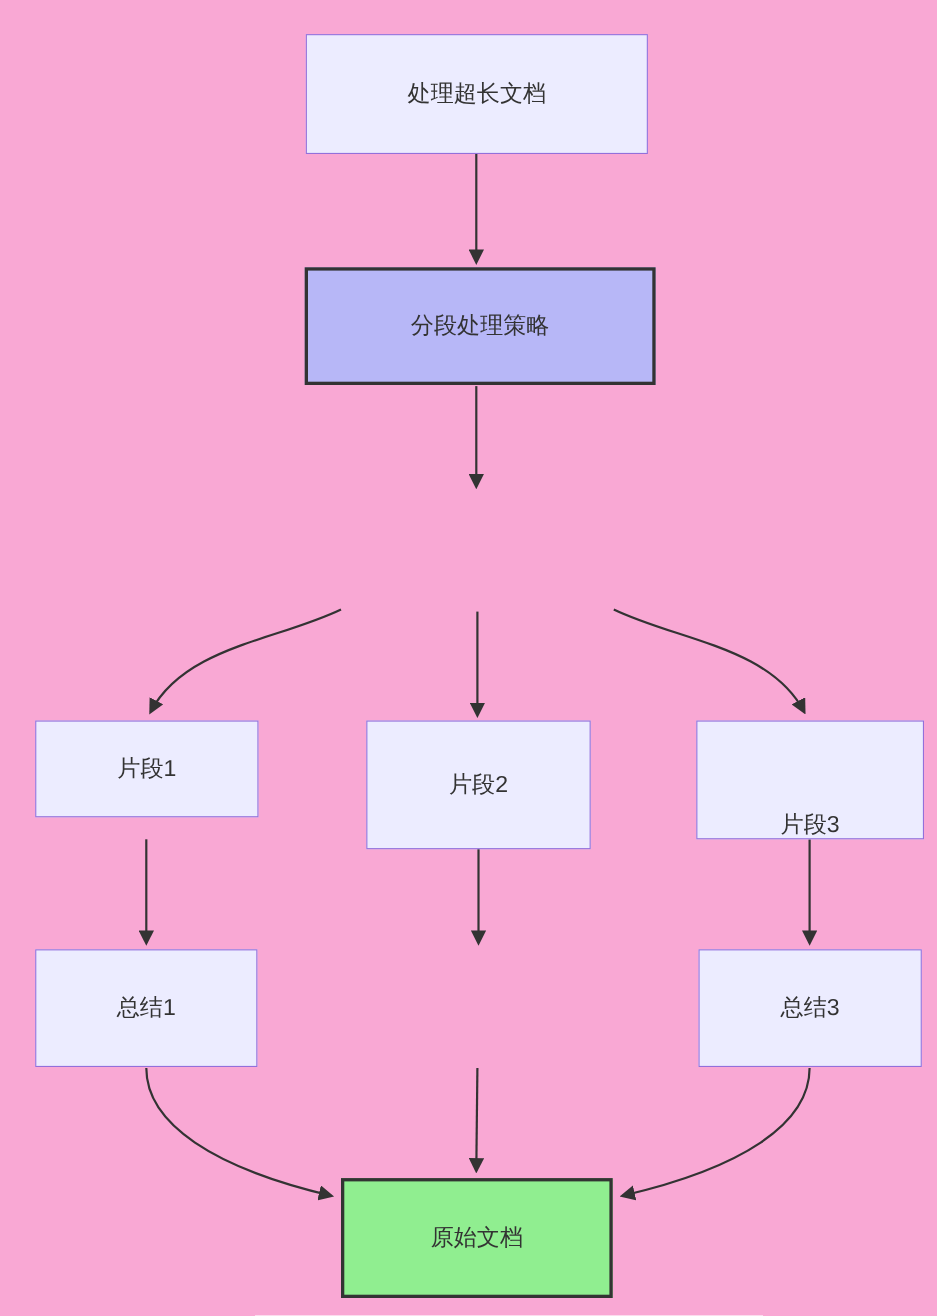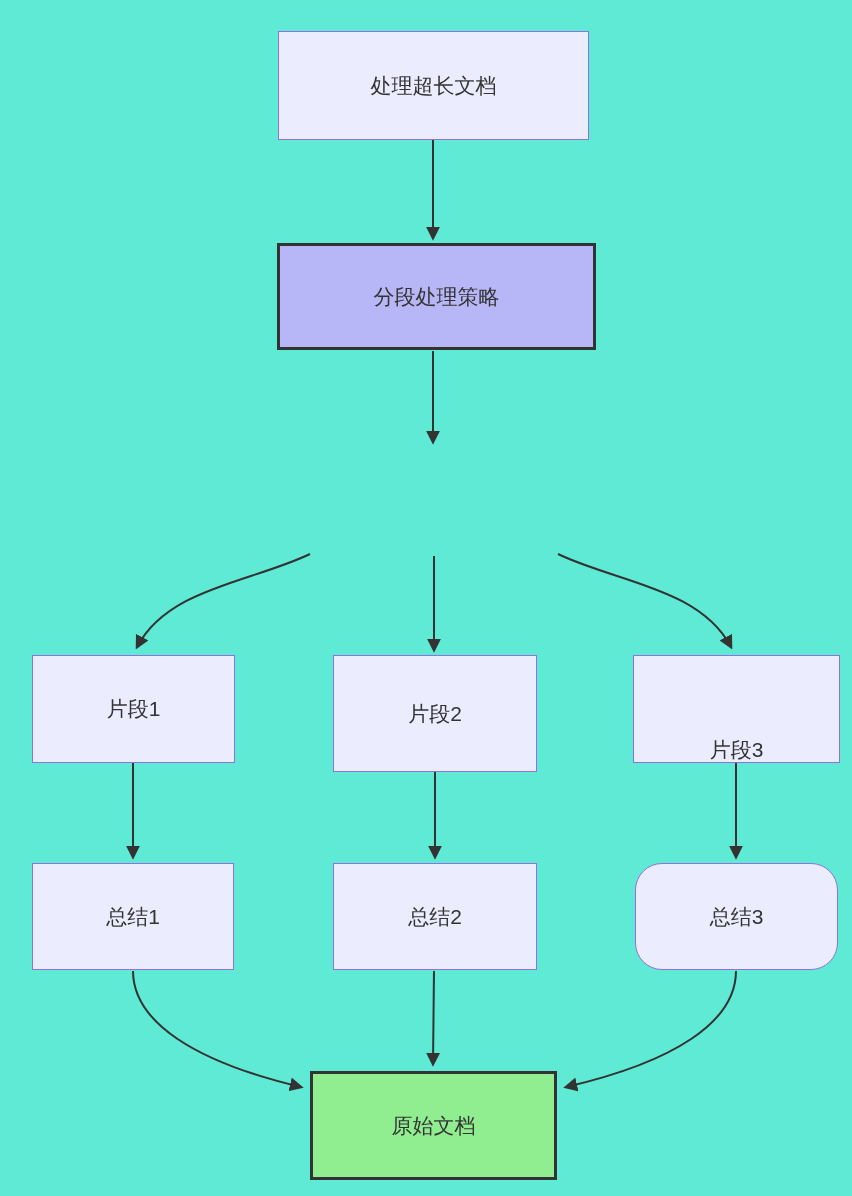--- a/index.html
+++ b/index.html
@@ -5,21 +5,21 @@
   html, body {
     margin: 0;
     padding: 0;
     background: #ffffff;
     font-family: "Liberation Sans", "DejaVu Sans", sans-serif;
   }
   .canvas {
     position: relative;
     width: 852px;
     height: 1196px;
-    background: #5eead4;
+    background: #f9a8d4;
     overflow: hidden;
   }
   .edge-layer {
     position: absolute;
     left: 0;
     top: 0;
     width: 852px;
     height: 1196px;
   }
   .edge {
@@ -81,41 +81,38 @@
 
   <div class="node default" style="left:278px; top:31px; width:311px; height:109px;">
     <span>处理超长文档</span>
   </div>
 
   <div class="node highlight" style="left:277px; top:243px; width:319px; height:107px;">
     <span>分段处理策略</span>
   </div>
 
 
-  <div class="node default" style="left:32px; top:655px; width:203px; height:108px;">
+  <div class="node default" style="left:32px; top:655px; width:203px; height:88px;">
     <span>片段1</span>
   </div>
 
   <div class="node default" style="left:333px; top:655px; width:204px; height:117px;text-align:center;">
     <span>片段2</span>
   </div>
 
   <div class="node default" style="left:633px; top:655px; width:207px; height:108px;align-items:flex-end;">
     <span>片段3</span>
   </div>
 
   <div class="node default" style="left:32px; top:863px; width:202px; height:107px;">
     <span>总结1</span>
   </div>
 
-  <div class="node default" style="left:333px; top:863px; width:204px; height:107px;">
-    <span>总结2</span>
-  </div>
 
-  <div class="node default" style="left:635px; top:863px; width:203px; height:107px;border-radius:27px;">
+  <div class="node default" style="left:635px; top:863px; width:203px; height:107px;">
     <span>总结3</span>
   </div>
 
   <div class="node result" style="left:310px; top:1071px; width:247px; height:109px;">
     <span>原始文档</span>
   </div>
 
 </div>
 
 </body></html>

